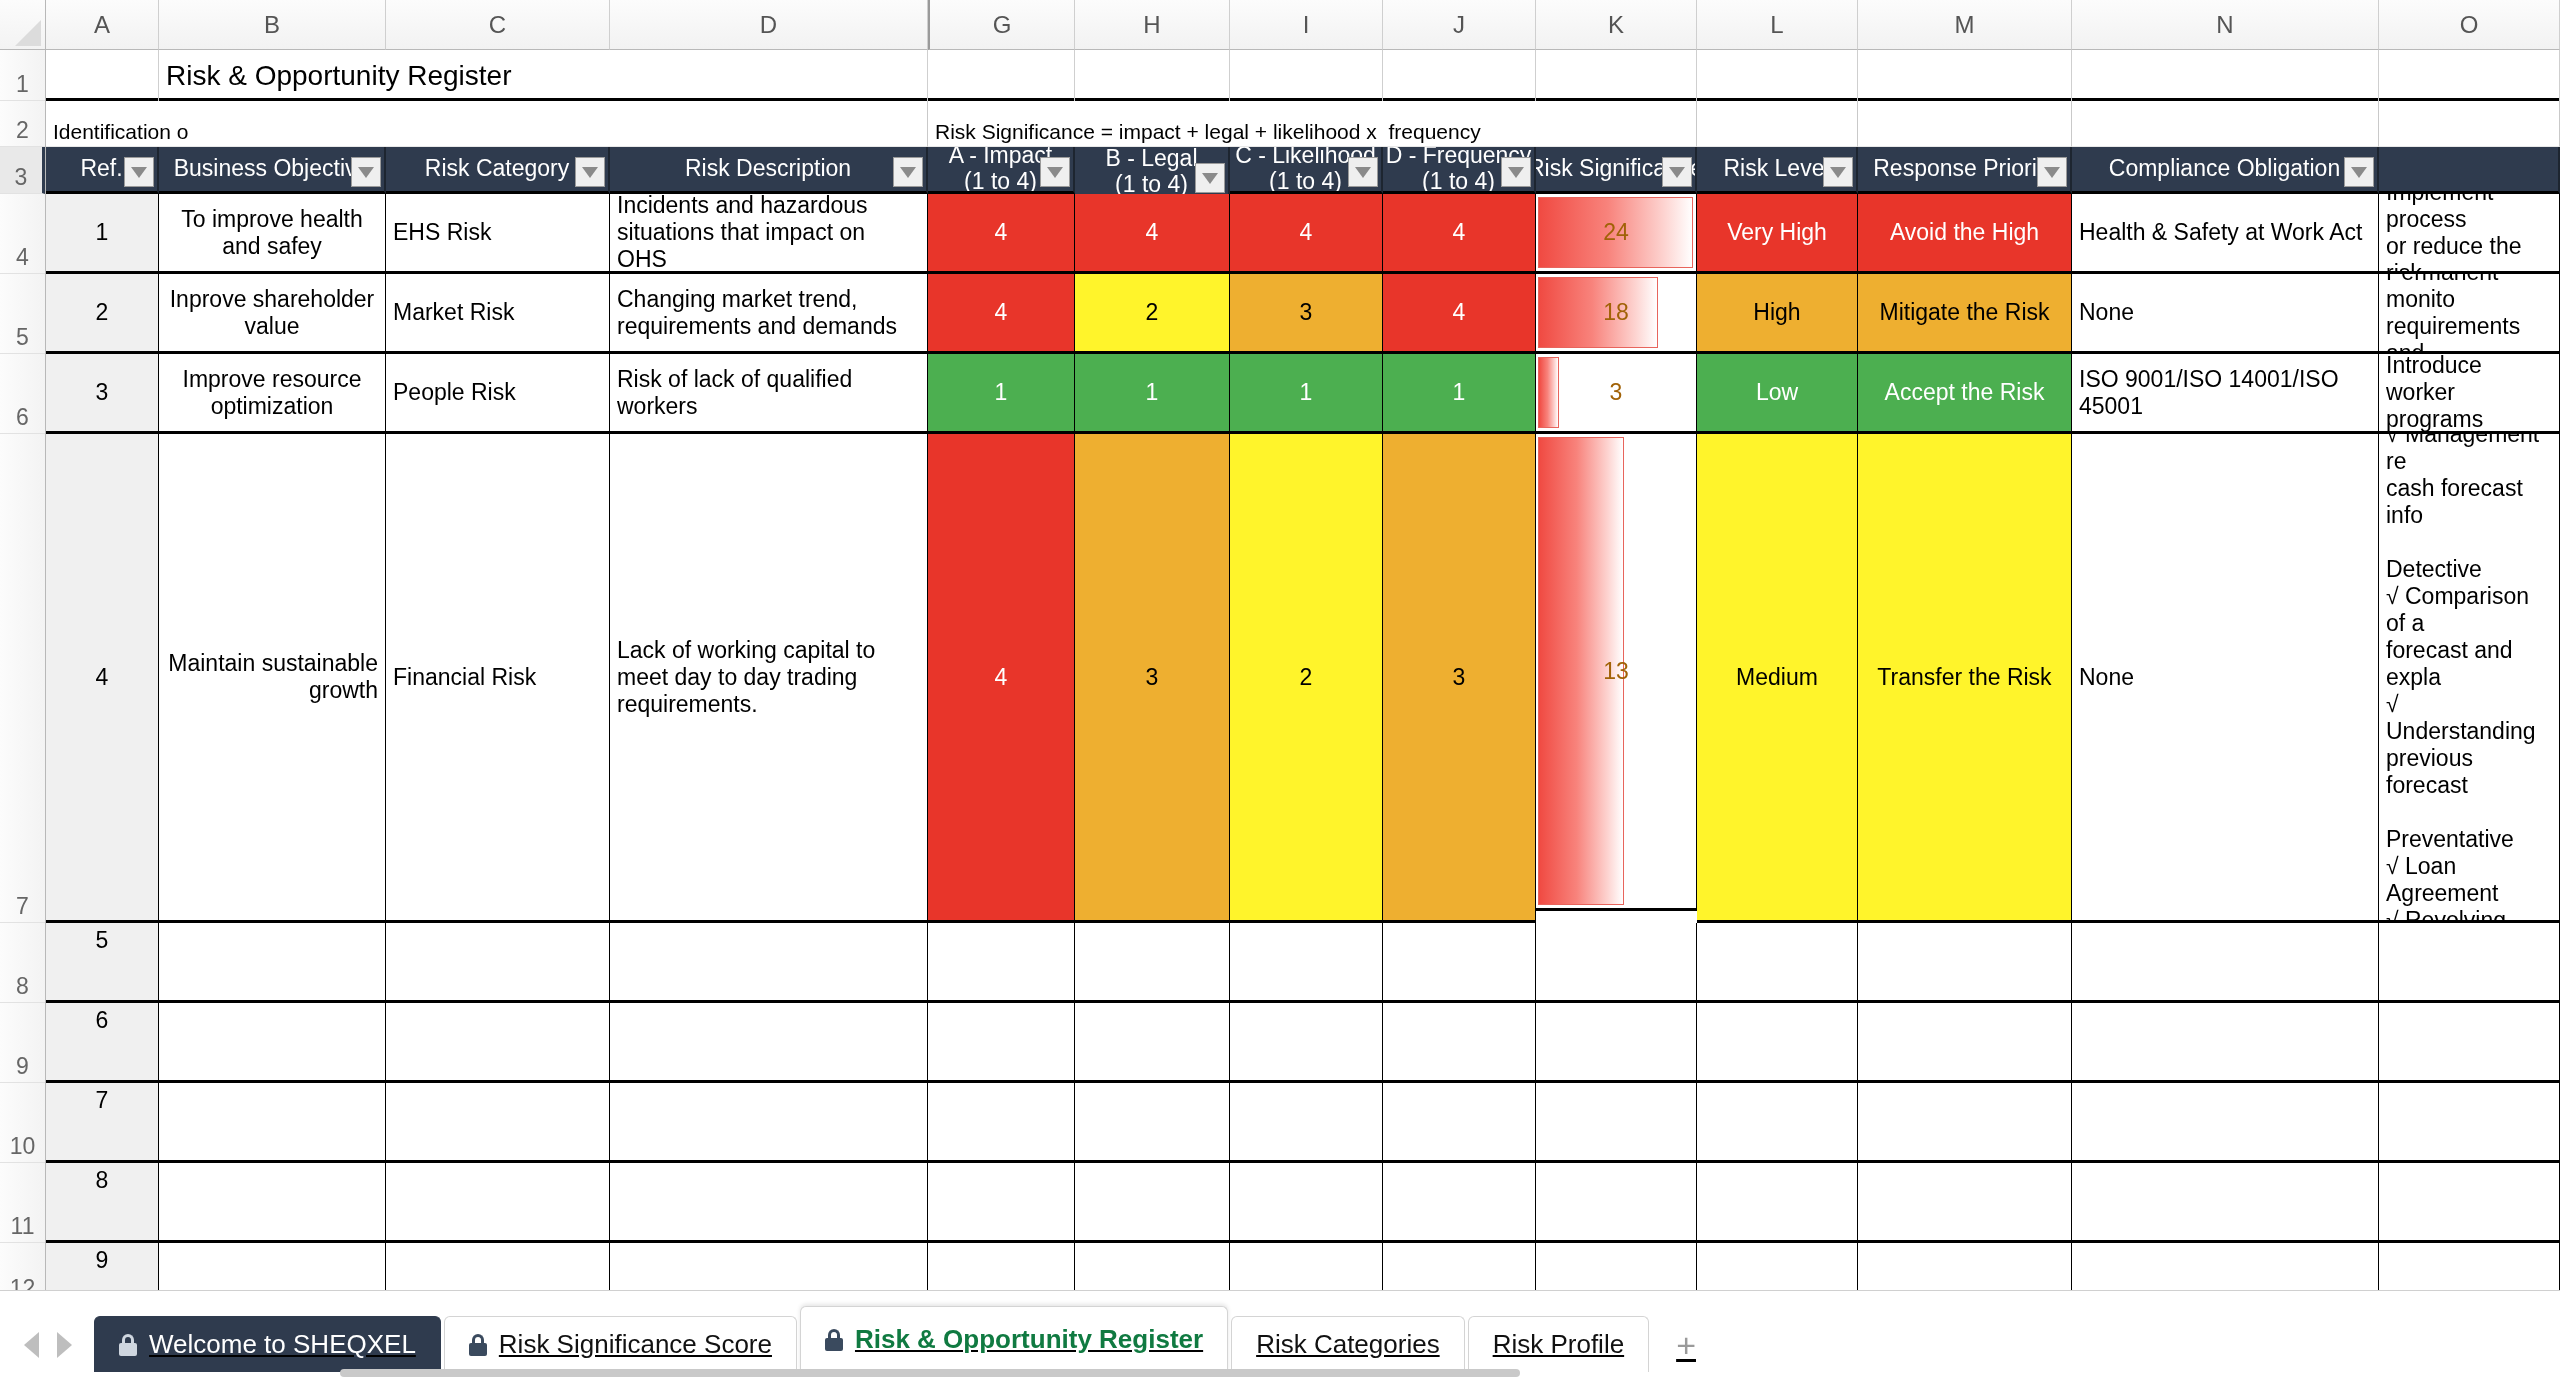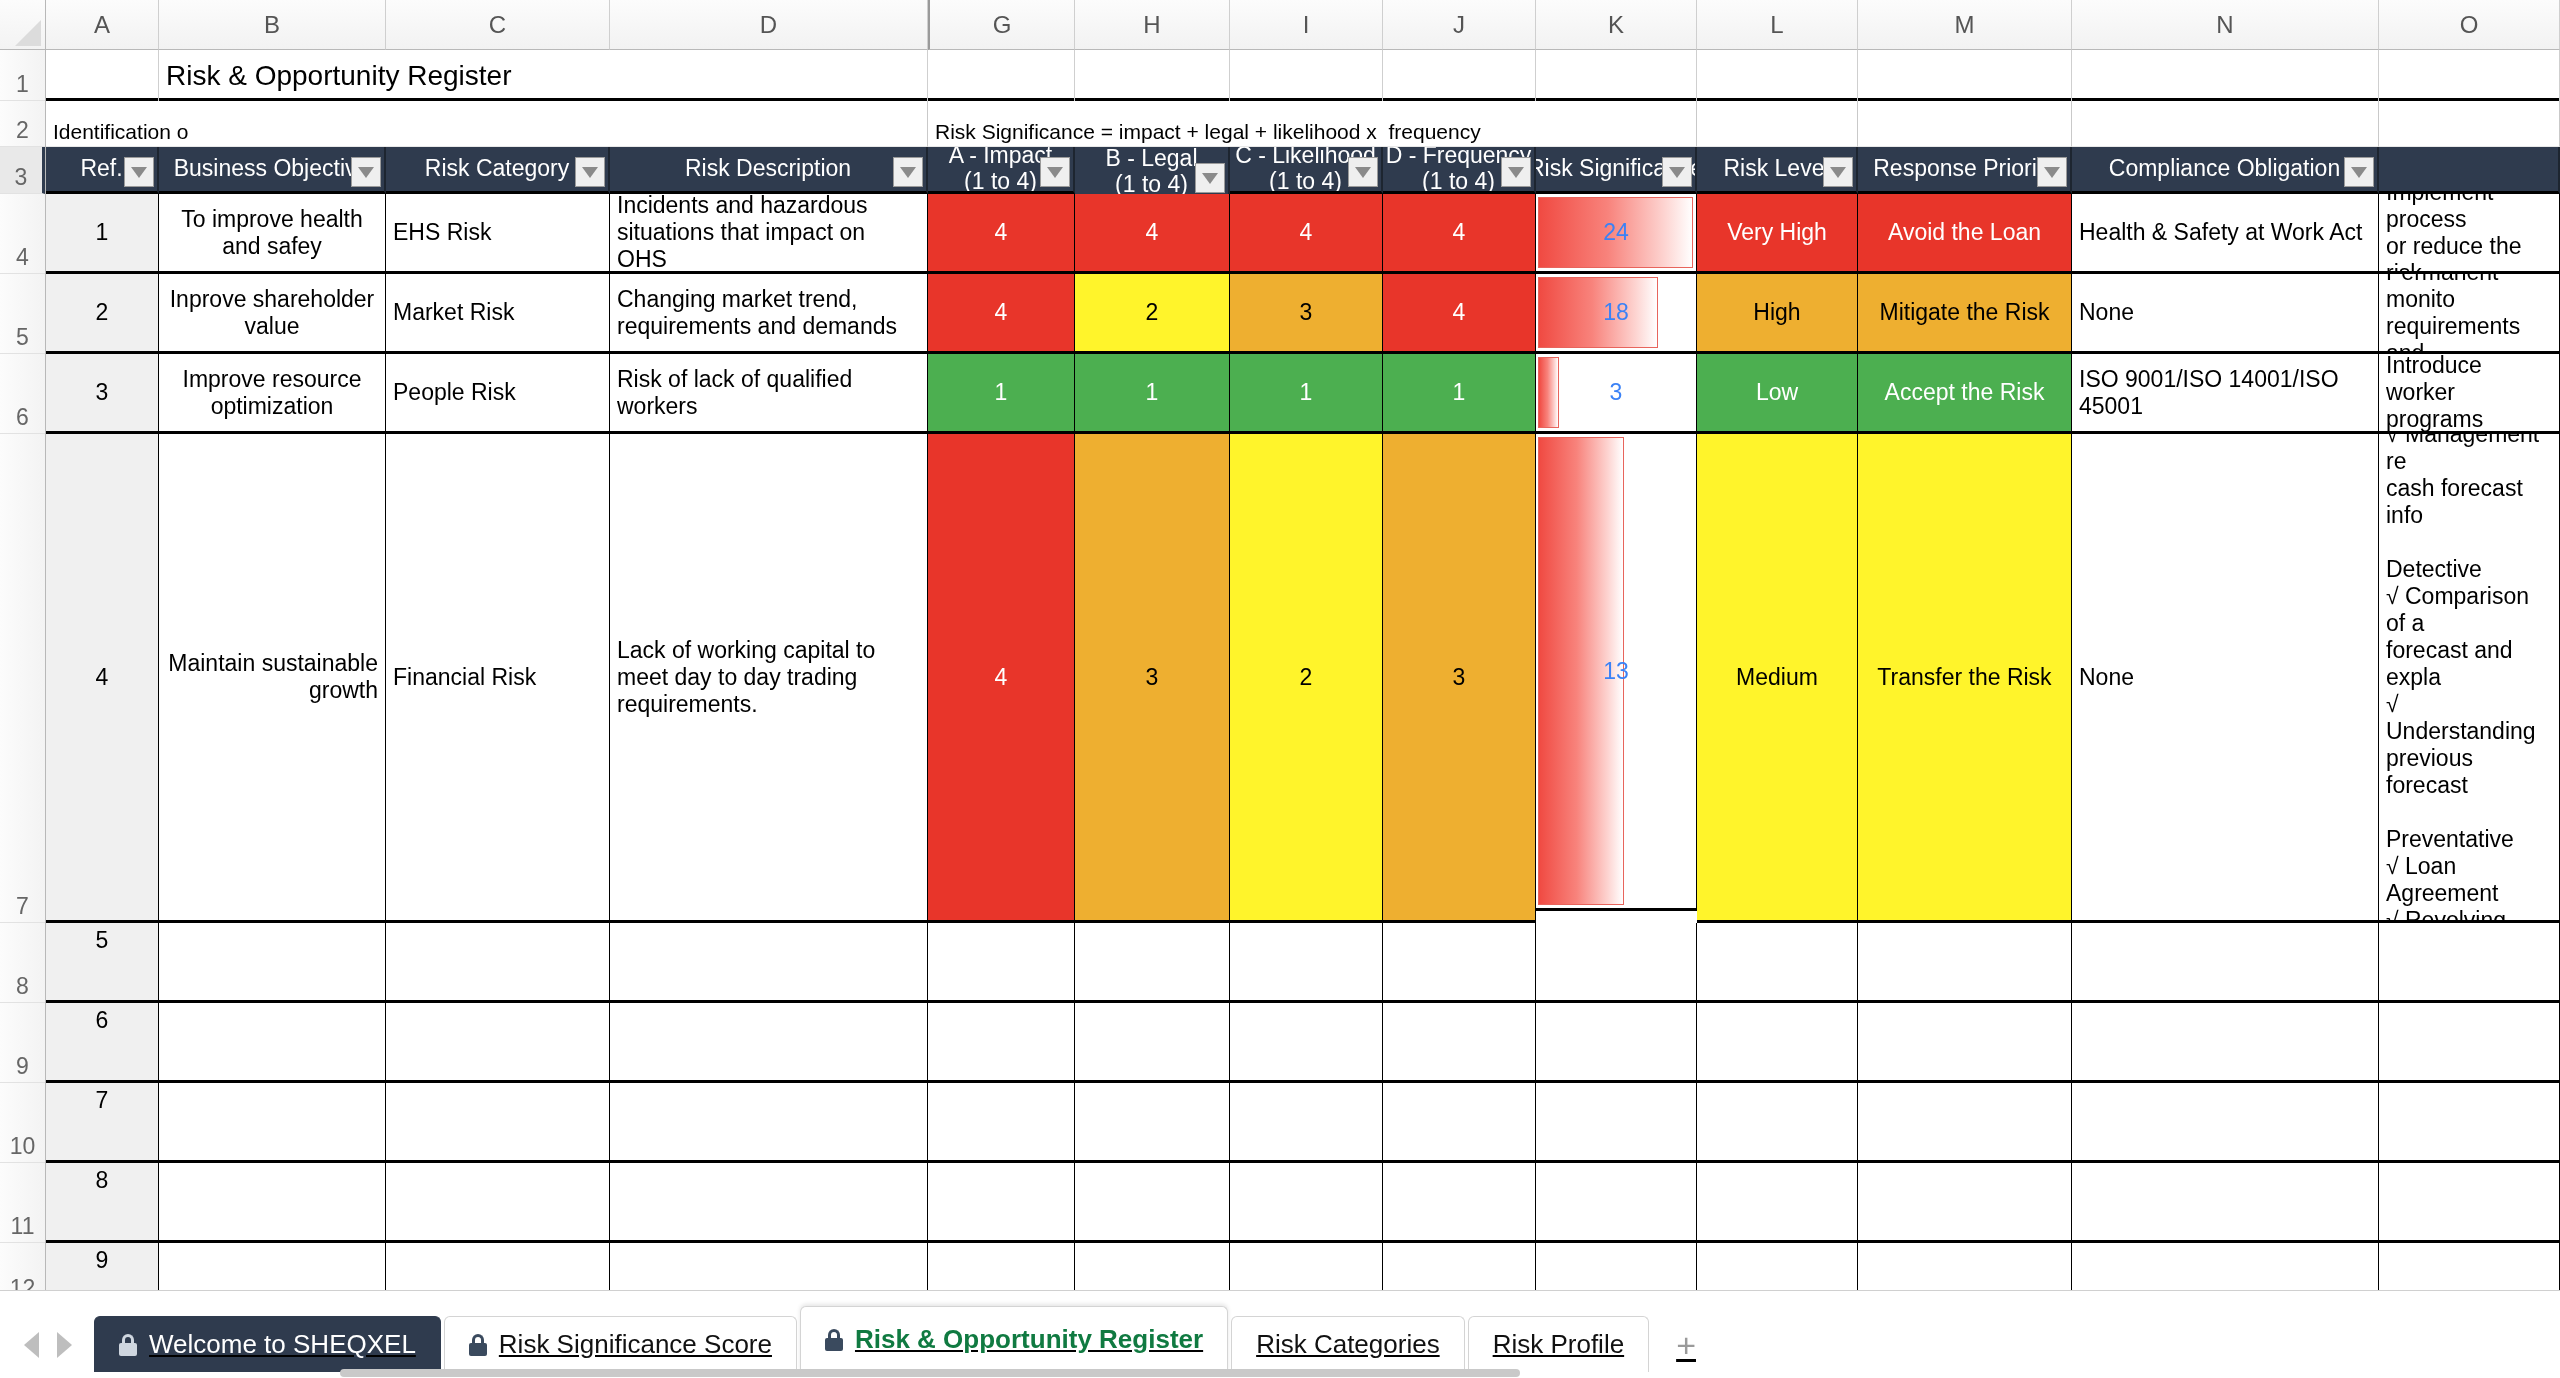--- a/index.html
+++ b/index.html
@@ -88,21 +88,21 @@
   .lvl-orange { background: #eeaf30; color: #000; }
   .lvl-yellow { background: #fff42b; color: #000; }
   .lvl-green  { background: #4caf50; color: #fff; }
 
   
   .bar-cell { position: relative; background: #fff;
     justify-content: center; align-items: center; }
   .bar-fill { position: absolute; left: 2px; top: 3px; bottom: 3px;
     background: linear-gradient(90deg,#f04a42 0%,#f8837c 45%,#fdd4d1 82%,#ffffff 100%);
     border: 1px solid #e8645c; }
-  .bar-val { position: relative; z-index: 2; font-size: 23px; color: #3b82f6; }
+  .bar-val { position: relative; z-index: 2; font-size: 23px; color: #a16207; }
 
   
   .empty-row .cell { border-right: 1px solid #000; border-bottom: 3px solid #000;
     background: #fff; }
   .empty-row .ref-cell { background: #f0f0f0; }
 
   
   .tabbar { flex: 0 0 88px; height: 88px; display: flex; align-items: flex-end;
     background: #fff; border-top: 1px solid #d0d0d0; padding: 0 0 6px 0; text-decoration: underline; }
   .navarrows { display: flex; align-items: center; gap: 18px;
@@ -304,21 +304,21 @@
             <span class="wrap">4</span>
           </div>
           <div class="cell bar-cell" style="width: 161px; flex: 0 0 161px; height: 80px;">
             <div class="bar-fill" style="width: 97%;"></div>
             <span class="bar-val">24</span>
           </div>
           <div class="cell c-center lvl-red" style="width: 161px; flex: 0 0 161px; height: 80px;">
             <span class="wrap">Very High</span>
           </div>
           <div class="cell c-center lvl-red" style="width: 214px; flex: 0 0 214px; height: 80px;">
-            <span class="wrap">Avoid the Loan</span>
+            <span class="wrap">Avoid the High</span>
           </div>
           <div class="cell c-left" style="width: 307px; flex: 0 0 307px; height: 80px;">
             <span class="wrap">Health &amp; Safety at Work Act</span>
           </div>
           <div class="cell c-left" style="width: 181px; flex: 0 0 181px; height: 80px;">
             <span class="wrap">Implement process
 or reduce the risk</span>
           </div>
         </div>
         <div class="grid-row data-row" style="height: 80px;">

